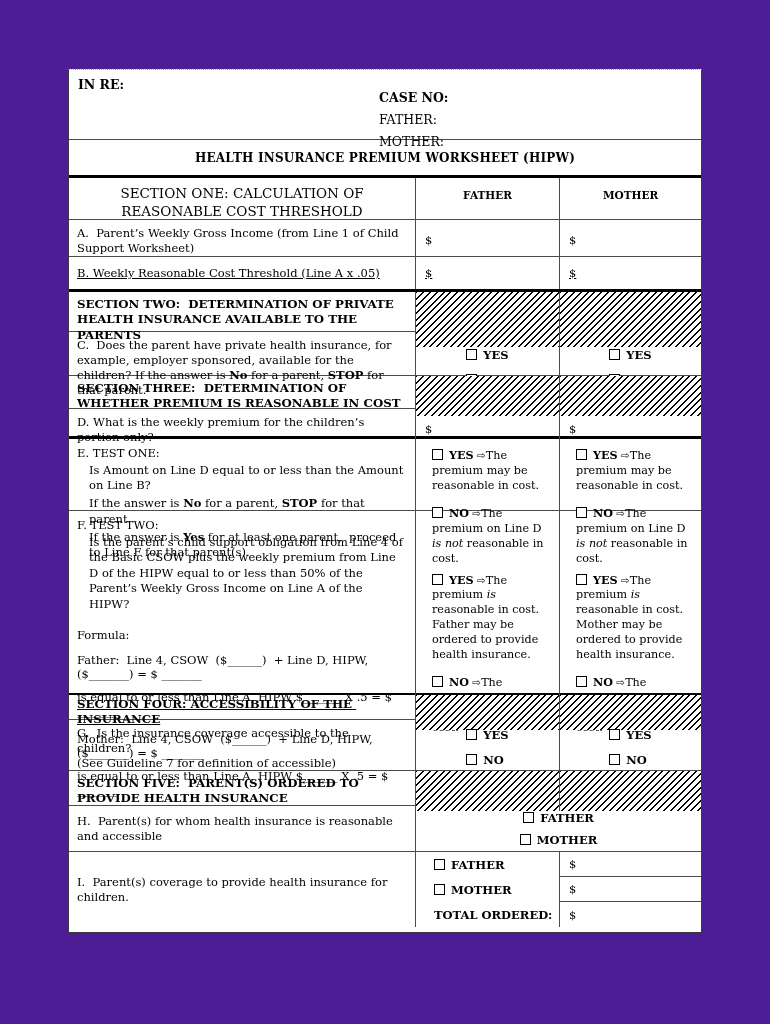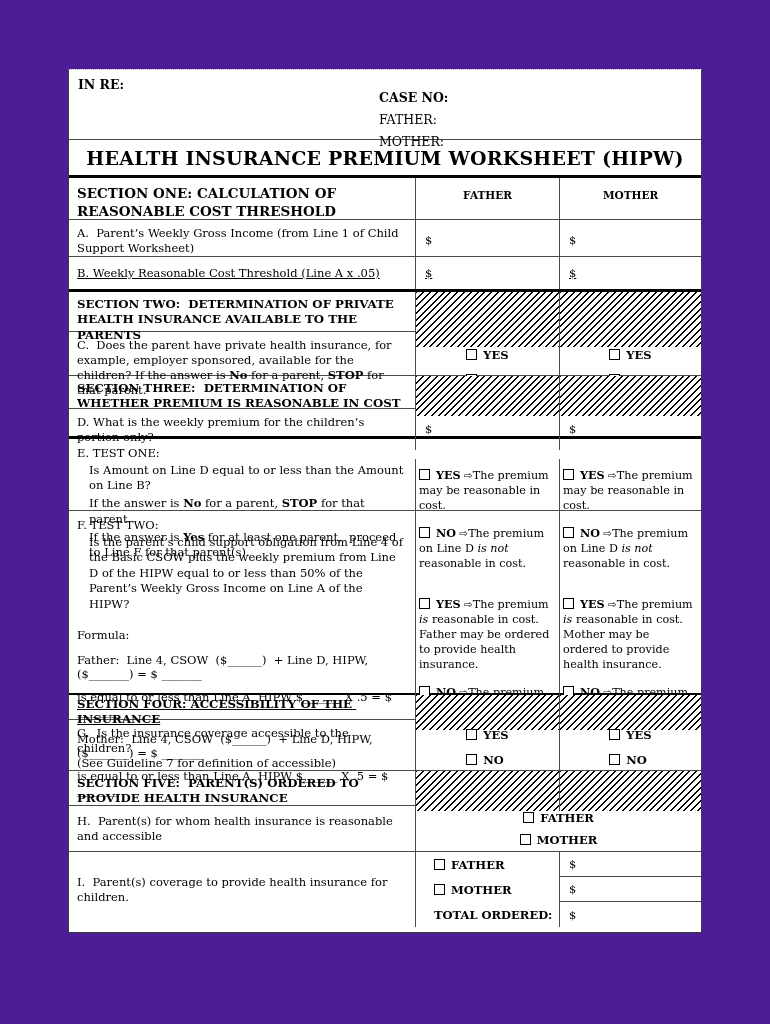--- a/index.html
+++ b/index.html
@@ -16,33 +16,33 @@
   .cell{box-sizing:border-box;min-width:0;}
   .vline{border-left:1px solid #4a4a4a;}
   .hatch{background:repeating-linear-gradient(135deg,#000 0 1.4px,#fff 1.4px 4.8px);}
   .pw{white-space:pre-wrap;}
   .info-row{position:relative;height:69px;}
   .inre{position:absolute;left:9px;top:7px;font-weight:bold;font-size:12.5px;}
   .caseblock{position:absolute;left:310px;top:20px;font-size:12.5px;}
   .caseblock div{margin-bottom:7px;}
   .caseblock .bold{font-weight:bold;}
   .title-row{height:35px;display:flex;align-items:center;justify-content:center;}
-  .doc-title{font-weight:bold;font-size:19px;letter-spacing:.2px;}
+  .doc-title{font-weight:bold;font-size:12px;letter-spacing:.2px;}
   .sec-title{font-weight:bold;font-size:11.8px;line-height:1.3;padding:5px 8px 4px 8px;}
-  .s1-title{font-weight:bold;font-size:13.5px;line-height:1.35;padding:6px 8px;}
+  .s1-title{font-weight:normal;font-size:13.5px;line-height:1.35;padding:6px 8px;text-align:center;}
   .colhead{font-weight:bold;font-size:10.5px;text-align:center;padding-top:11px;}
   .label{font-size:11.5px;line-height:1.3;padding:6px 10px 5px 8px;}
   .vcenter{display:flex;flex-direction:column;justify-content:center;}
   .dollar{display:flex;align-items:center;font-size:11.5px;padding-left:9px;}
   .cb{display:inline-block;width:9px;height:9px;border:1px solid #000;background:#fff;
       margin-right:6px;vertical-align:-1px;flex:0 0 auto;}
   .optcell{display:flex;flex-direction:column;align-items:center;justify-content:center;gap:11px;}
   .opt{font-weight:bold;font-size:11.5px;white-space:nowrap;}
   .optwrap{display:flex;flex-direction:column;gap:11px;align-items:flex-start;}
-  .testcell{font-size:11.2px;line-height:1.32;padding:9px 6px 6px 3px;margin-top:20px;}
+  .testcell{font-size:11.2px;line-height:1.32;padding:9px 6px 6px 16px;}
   .testcell.mid{display:flex;flex-direction:column;justify-content:center;padding-top:0;padding-bottom:0;}
   .optline{margin:0;}
   .optline .b{font-weight:bold;}
   .optline .i{font-style:italic;}
   .gap{margin-top:13px;}
   .ehead{font-size:11.5px;padding:7px 8px 0 8px;}
   .eind{font-size:11.5px;line-height:1.32;padding:3px 8px 0 20px;}
   .fpara{font-size:11.5px;line-height:1.34;padding:3px 10px 0 20px;}
   .fform{font-size:11.5px;padding:0 8px;}
   .fline{margin-top:11px;}

